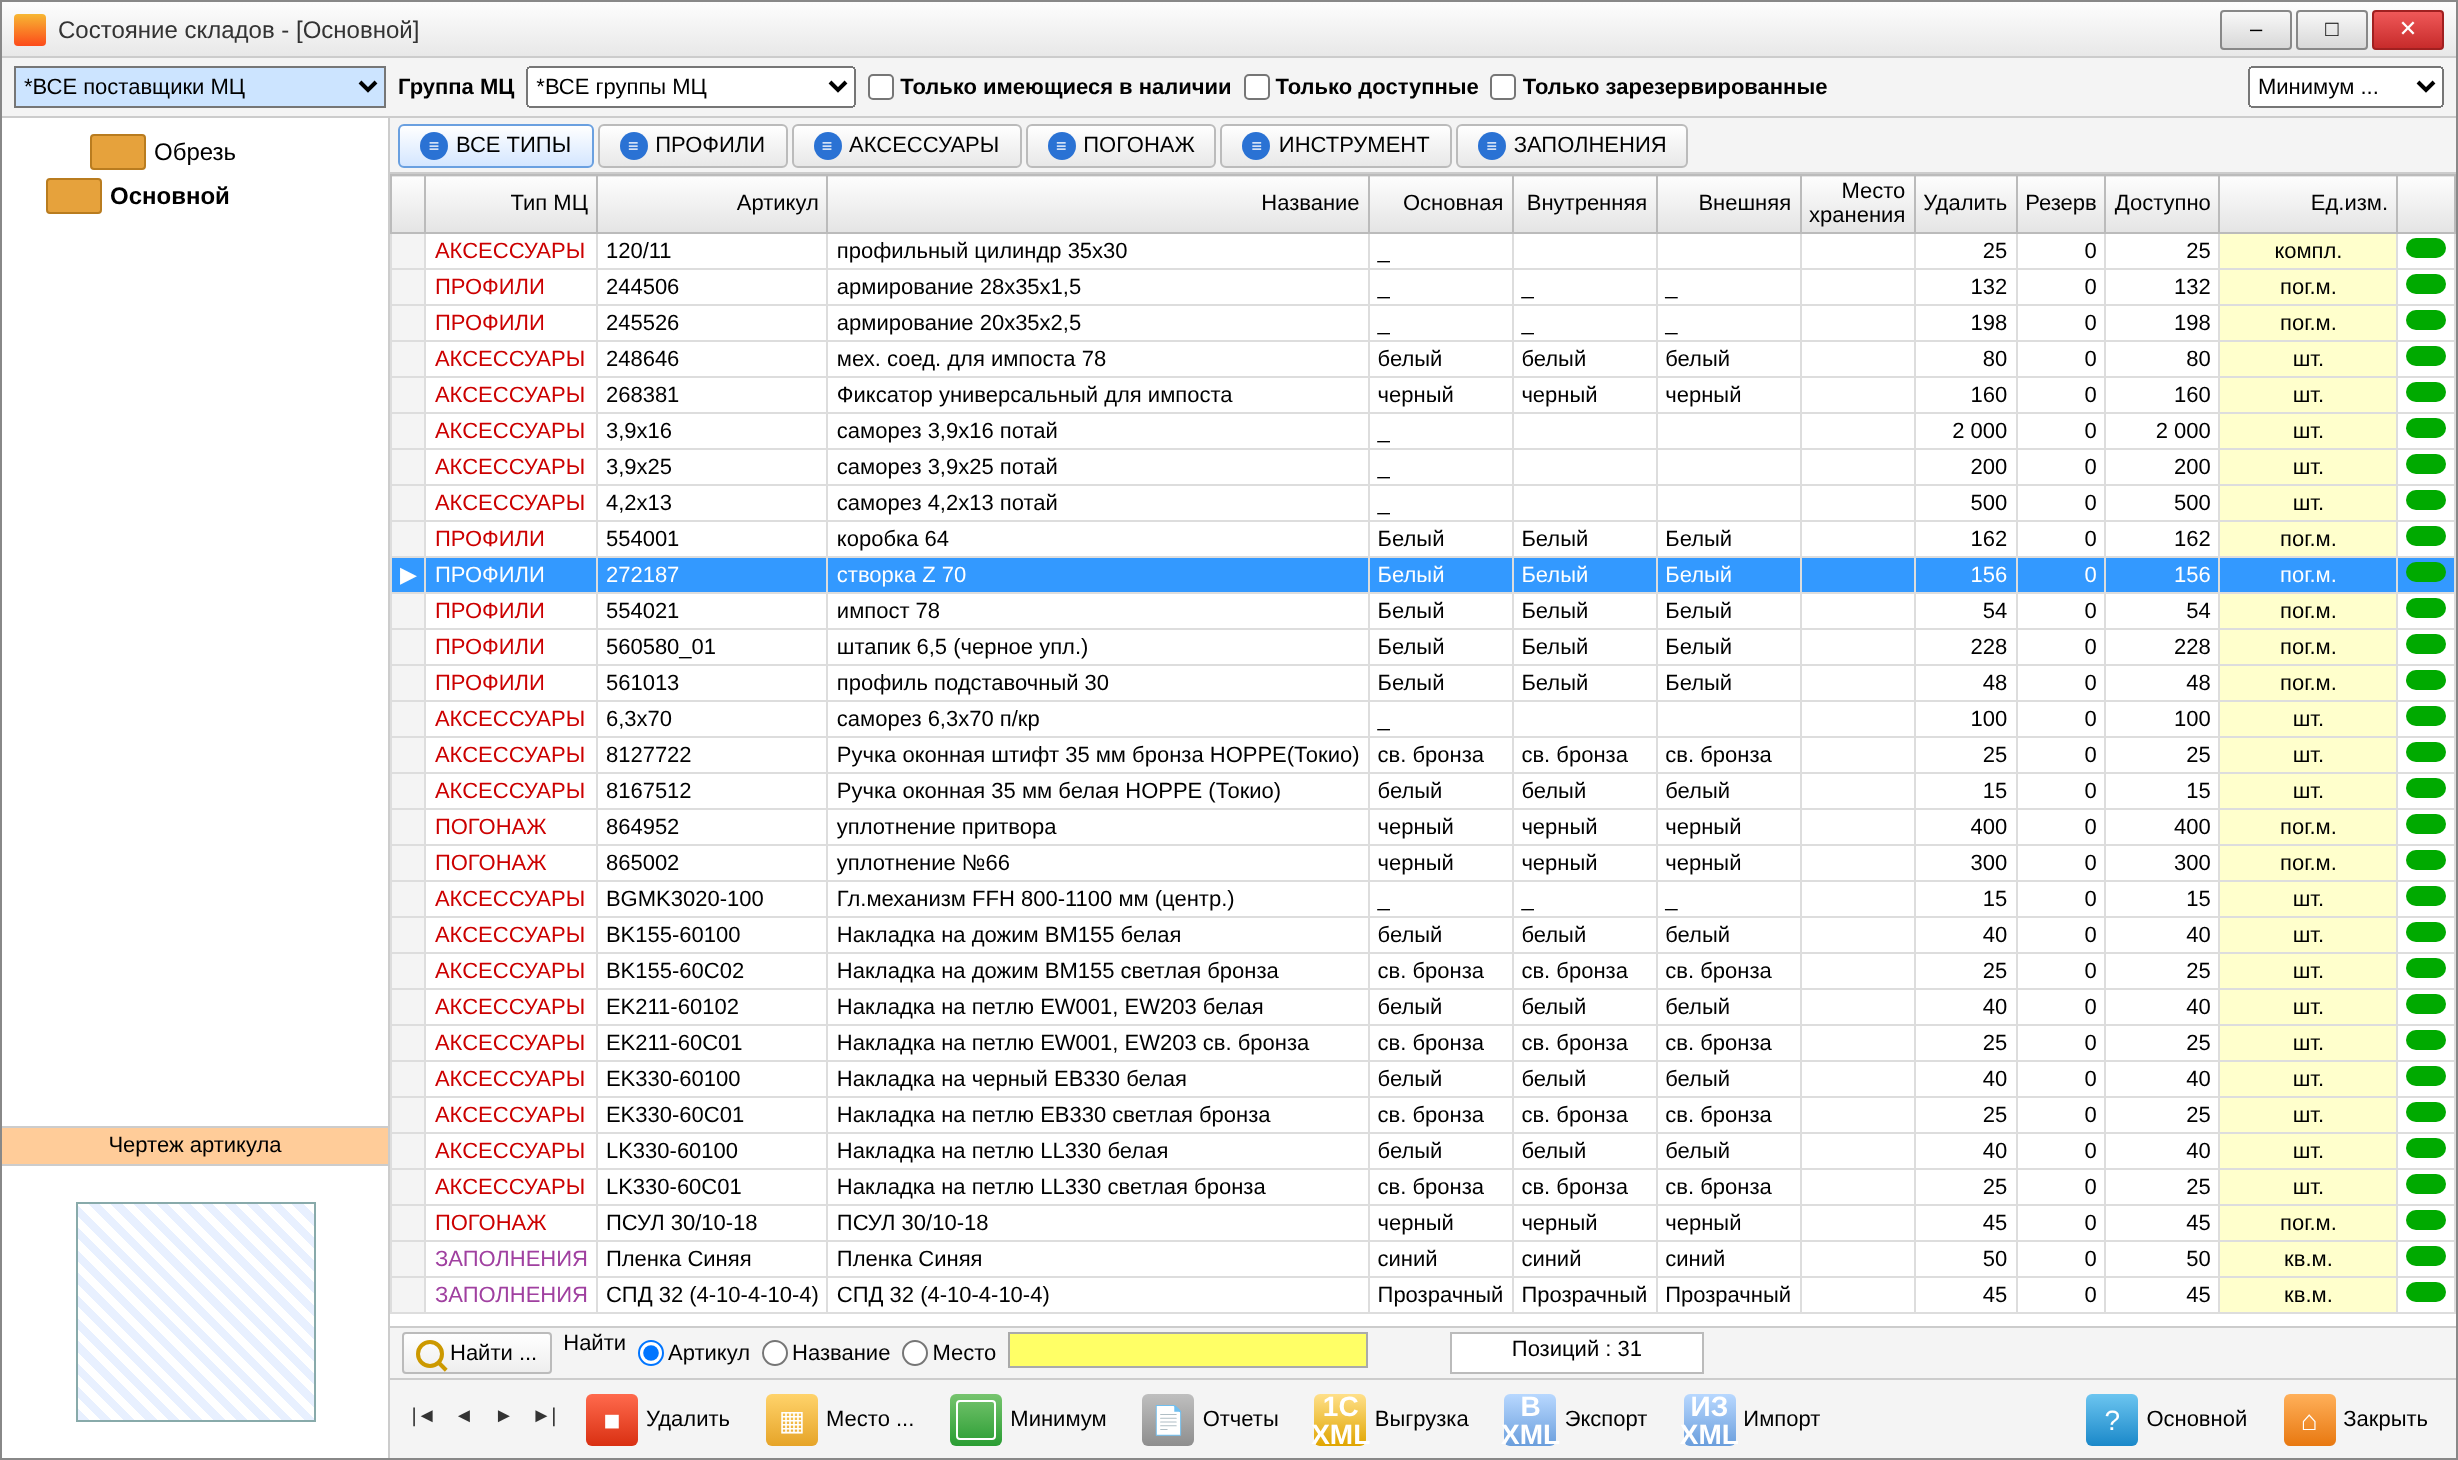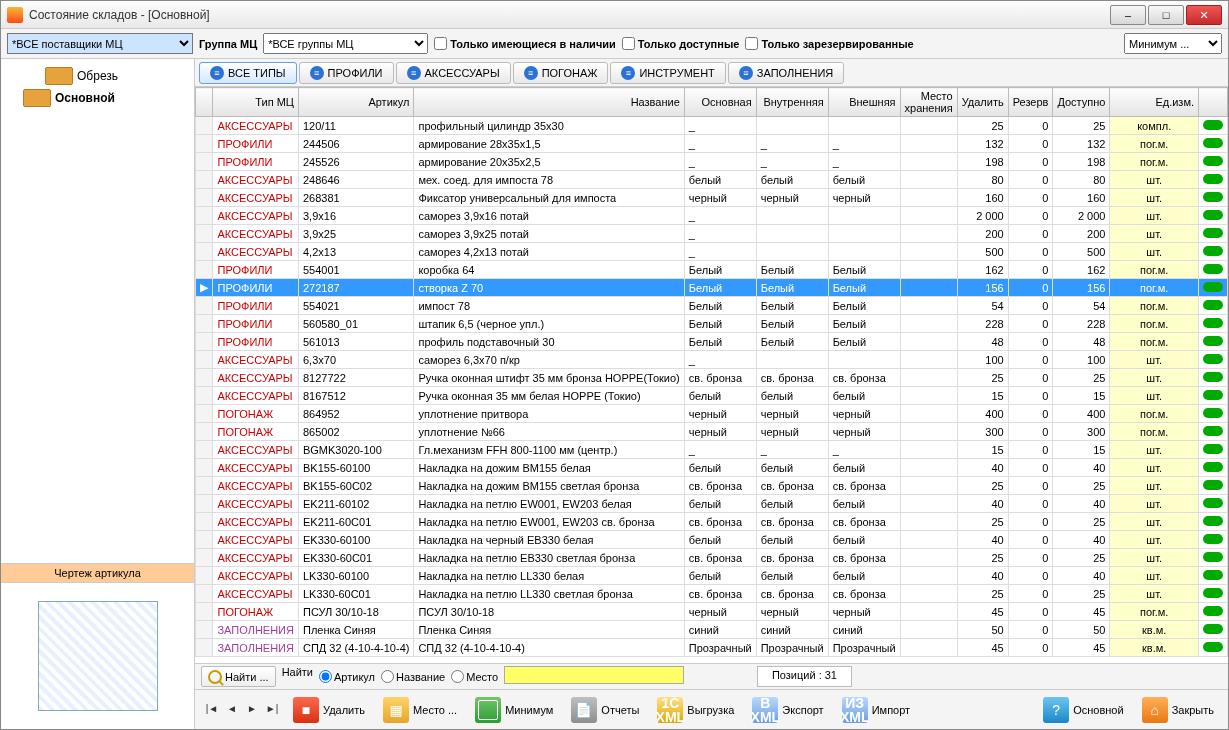--- a/index.html
+++ b/index.html
@@ -52,21 +52,21 @@
 .col-store { width: 84px; }
 .col-num { width: 46px; }
 .col-unit { width: 40px; padding-left: 45px; }
 .col-min { width: 24px; }
 .col-minv { width: 56px; }
 .searchbar { height: 26px; display: flex; gap: 6px; padding: 2px 6px; background: #f4f4f4; border-top: 1px solid #ccc; font-size: 11px; }
 .searchbar .findbtn { display: flex; align-items: center; gap: 3px; padding: 2px 6px; border: 1px solid #bbb; background: linear-gradient(#fff,#eee); cursor: pointer; border-radius: 2px; }
 .searchbar .findbtn .mag { width: 14px; height: 14px; border: 2px solid #c90; border-radius: 50%; position: relative; }
 .searchbar .findbtn .mag::after { content: ''; position: absolute; width: 6px; height: 2px; background: #c90; bottom: -2px; right: -4px; transform: rotate(45deg); }
 .searchbar input[type=text] { width: 180px; height: 18px; background: #ffff66; border: 1px solid #aaa; }
-.searchbar .poscount { margin-left: auto; margin-right: 370px; border: 1px solid #bbb; padding: 2px 14px; background: #fff; }
+.searchbar .poscount { margin-left: auto; margin-right: 370px; border: 1px solid #bbb; padding: 2px 30px; background: #fff; }
 .bottombar { height: 40px; display: flex; align-items: center; gap: 6px; padding: 3px 8px; background: #f4f4f4; border-top: 1px solid #ccc; }
 .navbtns { display: flex; gap: 2px; }
 .navbtn { width: 18px; height: 18px; text-align: center; line-height: 16px; cursor: pointer; font-size: 10px; color: #333; }
 .bbtn { display: flex; align-items: center; gap: 4px; padding: 3px 6px; cursor: pointer; font-size: 11px; border-radius: 2px; }
 .bbtn .bicon { width: 26px; height: 26px; border-radius: 3px; display: flex; align-items: center; justify-content: center; font-size: 14px; color: #fff; }
 .ic-del { background: linear-gradient(#ff6a4d,#d93012); }
 .ic-place { background: linear-gradient(#ffd36b,#e6a428); }
 .ic-min { background: linear-gradient(#76c46e,#2a9d33); position: relative; }
 .ic-min::after { content:''; position:absolute; inset:3px; border:1px solid #fff; border-radius:2px; }
 .ic-rep { background: linear-gradient(#bfbfbf,#8e8e8e); }

